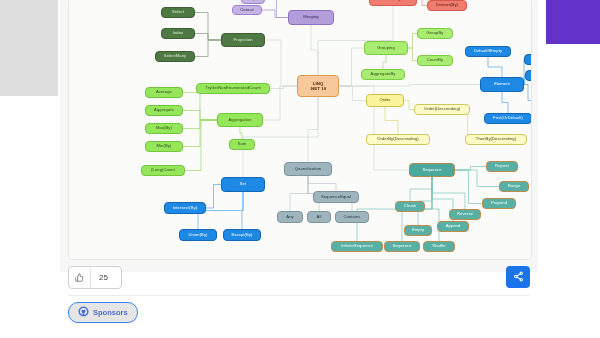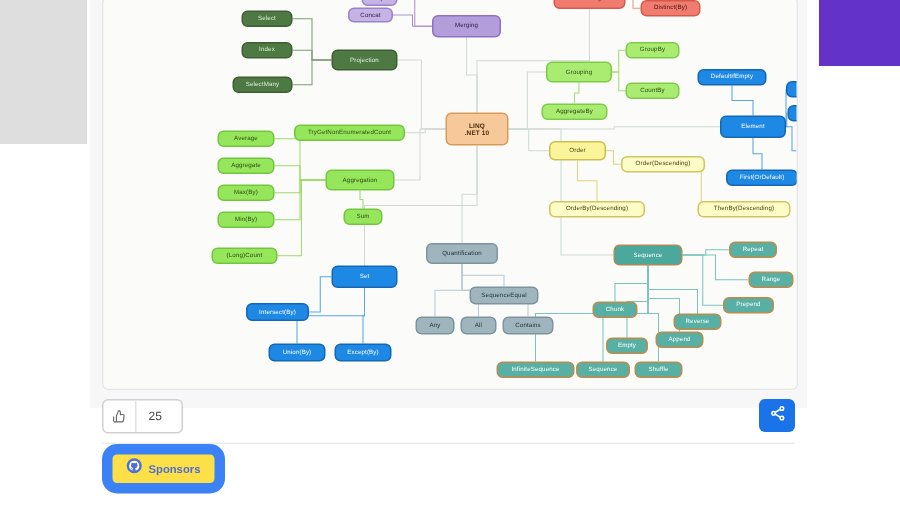--- a/index.html
+++ b/index.html
@@ -74,21 +74,21 @@
   }
 
   
   .sponsorrow{position:absolute;left:8px;top:301px;height:22px;display:flex;align-items:center;gap:7px;}
   .bmc{
     height:20px;background:#ffdd57;border-radius:10px;
     display:flex;align-items:center;gap:4px;padding:0 9px;cursor:pointer;
   }
   .bmc .lbl{font-size:7.5px;font-weight:bold;color:#1f1f1f;}
   .sponsors{
-    height:19px;background:#fde047;border:7px solid #3b82f6;border-radius:10px;
+    height:19px;background:#e5e5e5;border:1px solid #3b82f6;border-radius:10px;
     display:flex;align-items:center;gap:4px;padding:0 9px;cursor:pointer;
   }
   .sponsors .lbl{font-size:7.5px;color:#4d6fd4;font-weight:bold;}
   .bottomline{position:absolute;left:8px;top:295px;width:462px;height:1px;background:#ececec;}
 </style>
 </head>
 <body>
 
 <div id="page">
 

